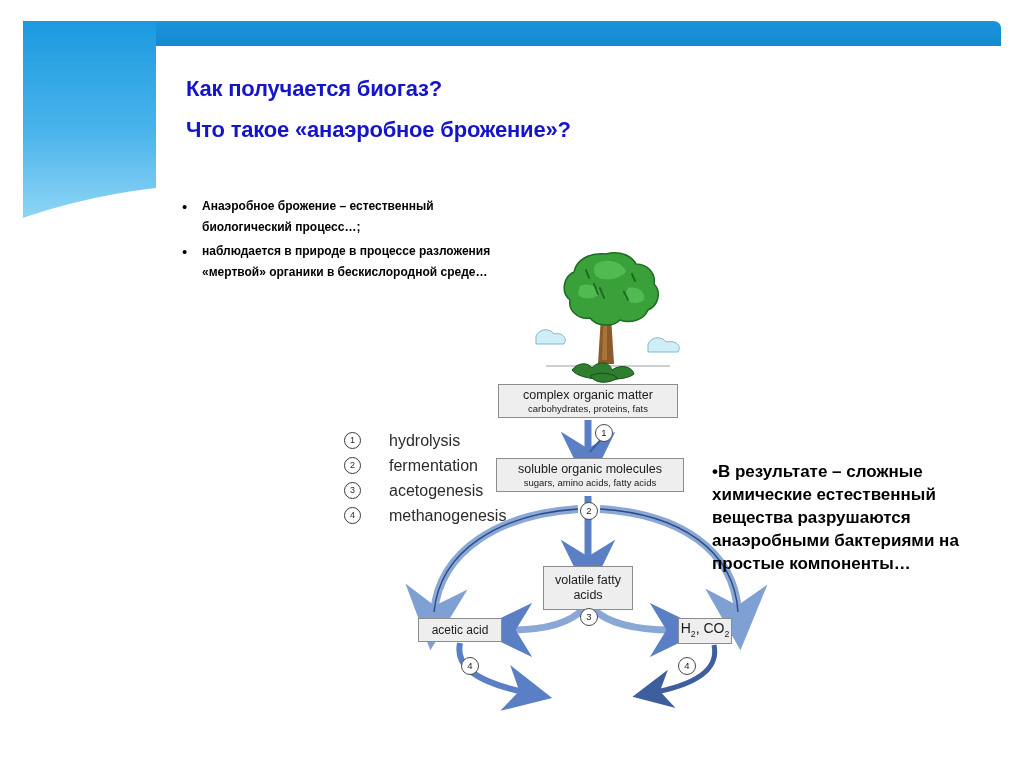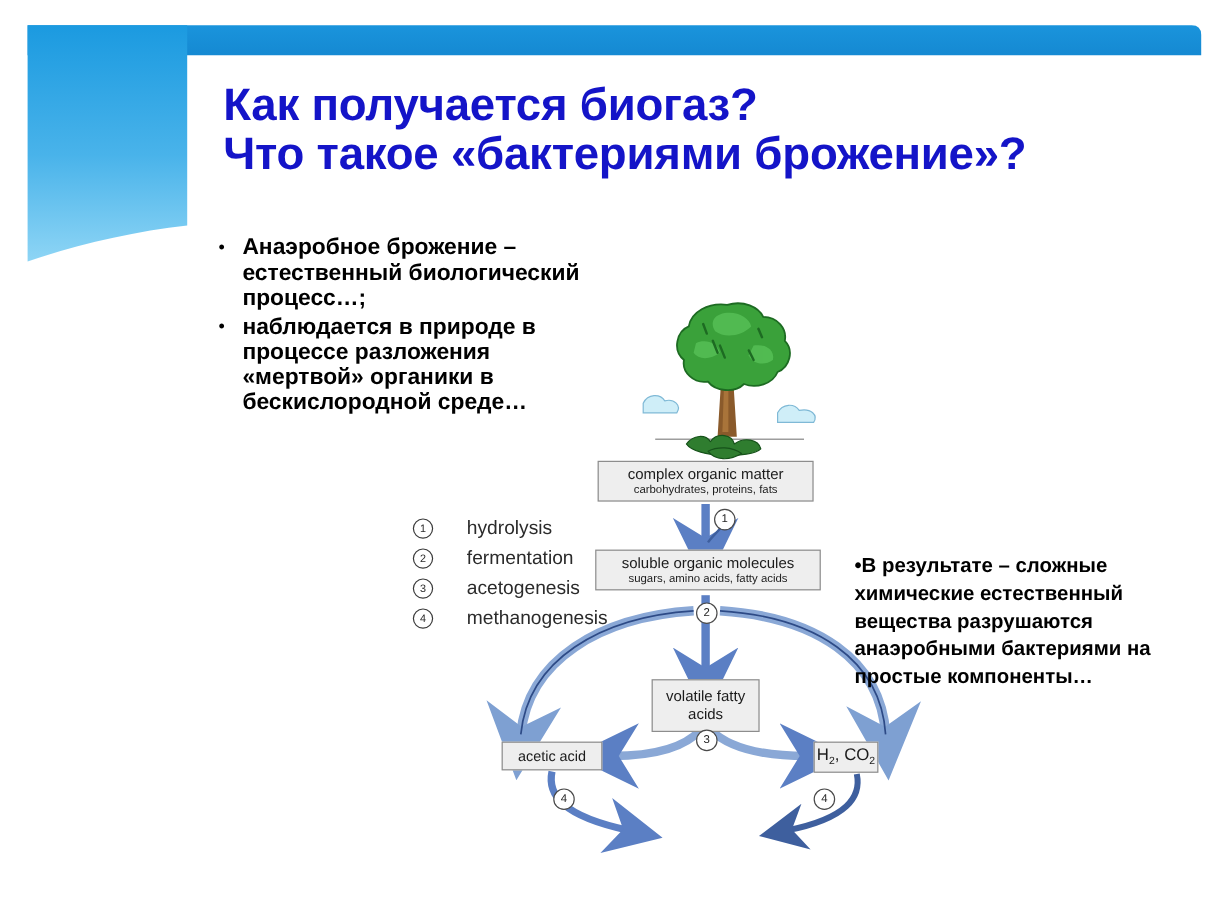--- a/index.html
+++ b/index.html
@@ -28,21 +28,21 @@
   
   #title-block {
     position: absolute;
     left: 186px;
     top: 68px;
     width: 730px;
   }
   .title-line {
     font-family: "Liberation Sans", sans-serif;
     font-weight: bold;
-    font-size: 38px;
+    font-size: 22px;
     line-height: 41px;
     color: #1414c8;
     white-space: nowrap;
     letter-spacing: -0.2px;
   }
 
   
   #left-bullets {
     position: absolute;
     left: 180px;
@@ -60,21 +60,21 @@
     font-size: 15px;
     line-height: 22px;
     color: #000;
     text-align: left;
     padding-left: 2px;
   }
   .bullet-text {
     flex: 1 1 auto;
     font-family: "Liberation Sans", sans-serif;
     font-weight: bold;
-    font-size: 19px;
+    font-size: 12px;
     line-height: 21px;
     color: #000000;
   }
 
   
   #right-text {
     position: absolute;
     left: 712px;
     top: 460px;
     width: 300px;
@@ -204,21 +204,21 @@
       </linearGradient>
     </defs>
 
     <path d="M 23,21 L 993,21 Q 1001,21 1001,29 L 1001,46 L 23,46 Z" fill="url(#barGrad)"></path>
 
     <path d="M 23,21 L 156,21 L 156,188 C 110,193 60,205 23,218 Z" fill="url(#bannerGrad)"></path>
   </svg>
 
   <div id="title-block">
     <div class="title-line">Как получается биогаз?</div>
-    <div class="title-line">Что такое «бактериями брожение»?</div>
+    <div class="title-line">Что такое «анаэробное брожение»?</div>
   </div>
 
   <div id="left-bullets">
     <div class="bullet-row">
       <span class="bullet-dot">•</span>
       <span class="bullet-text">Анаэробное брожение – естественный биологический процесс…;</span>
     </div>
     <div class="bullet-row">
       <span class="bullet-dot">•</span>
       <span class="bullet-text">наблюдается в природе в процессе разложения «мертвой» органики в бескислородной среде…</span>

